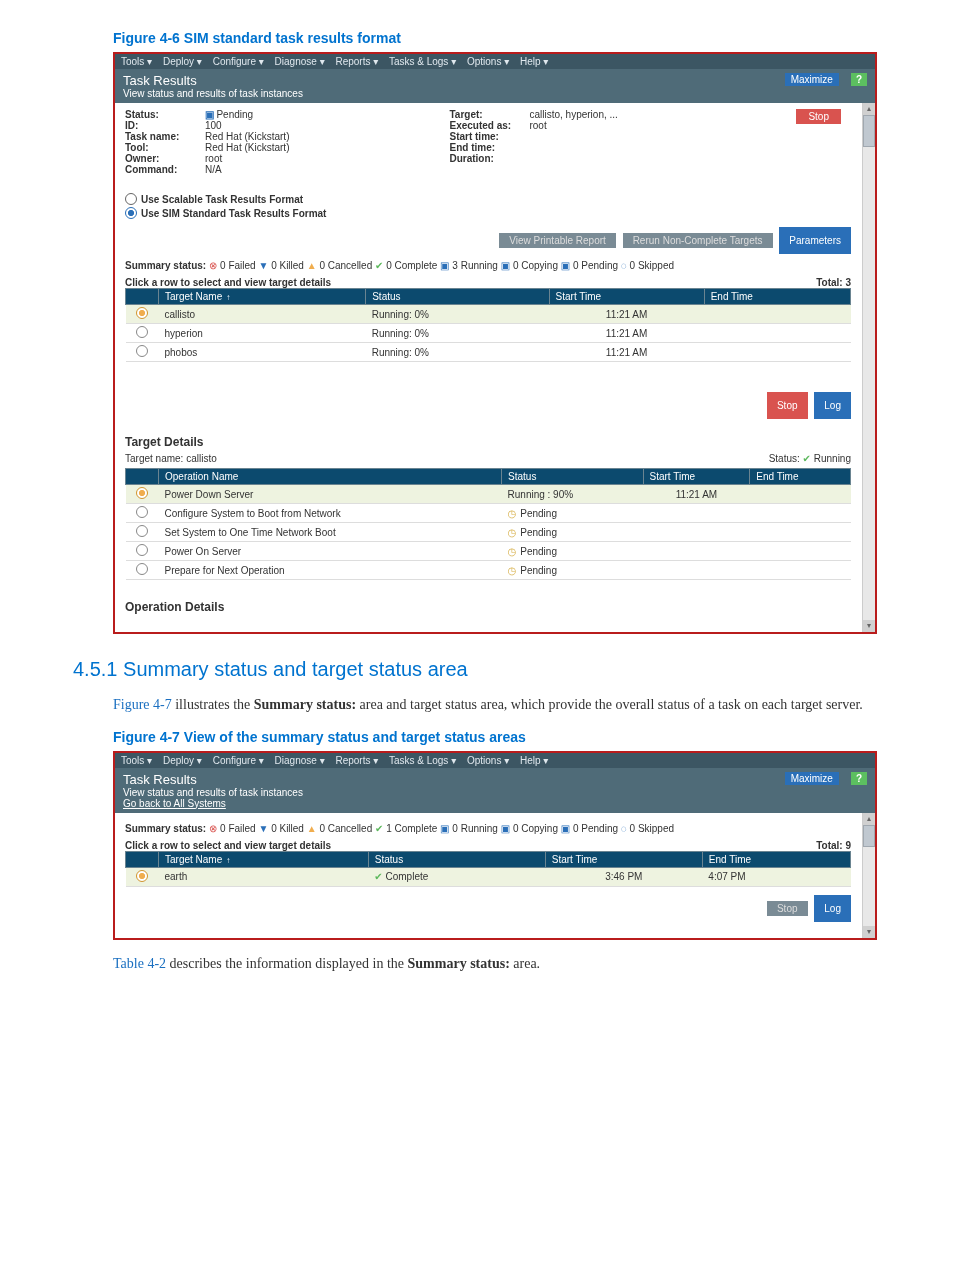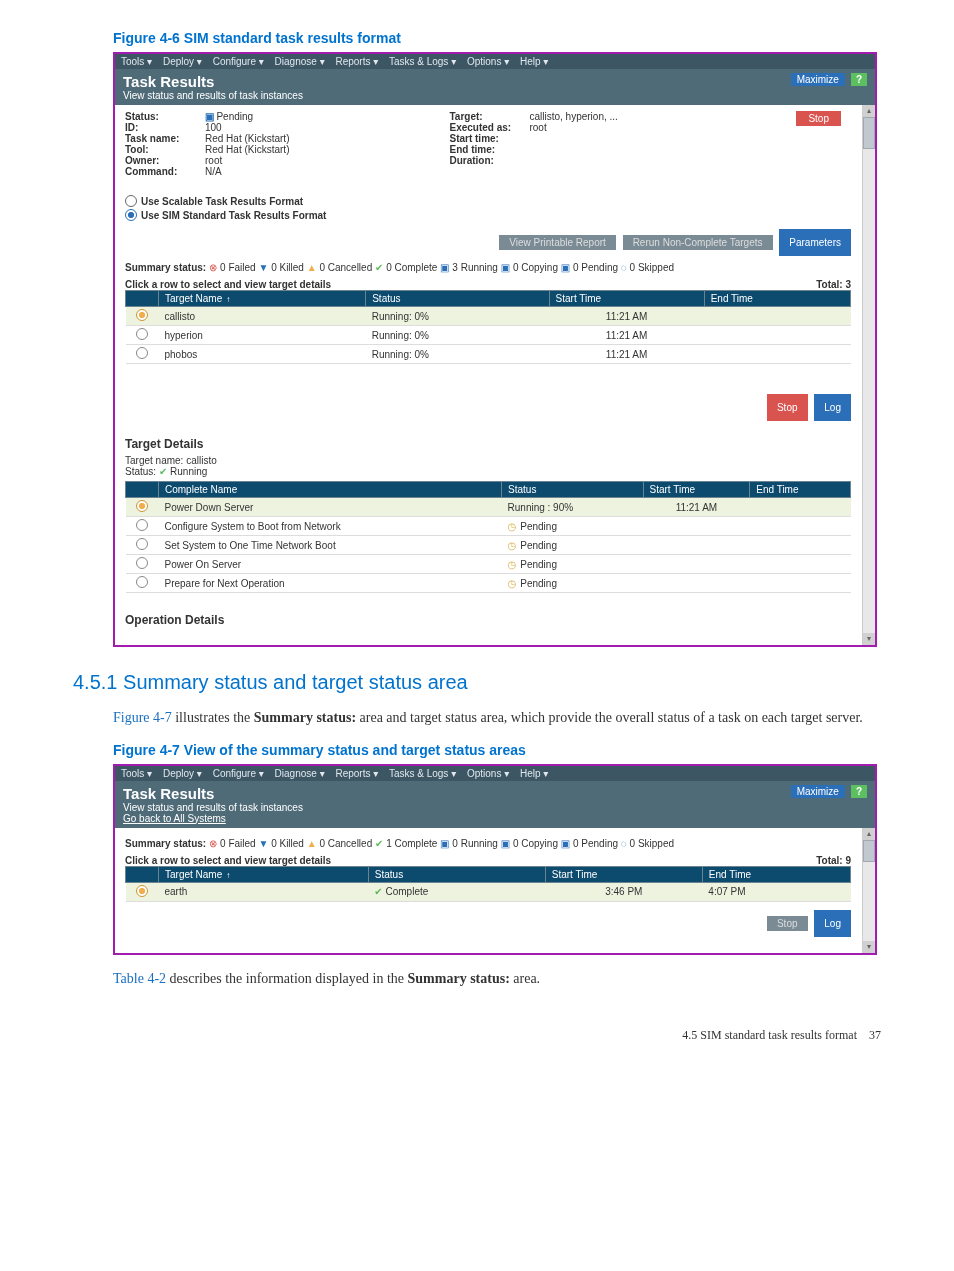--- a/index.html
+++ b/index.html
@@ -1,24 +1,24 @@
 <!DOCTYPE html>
 <html><head>
 <meta charset="utf-8">
 <style>
   body { margin: 0; font-family: Arial, sans-serif; background: #fff; color: #333; font-size: 13px; }
   .page { width: 928px; margin: 0 auto; padding: 20px 60px 20px 60px; box-sizing: border-box; }
   .fig-caption { color: #0073cf; font-size: 14px; font-weight: bold; margin: 10px 0 6px 40px; }
-  .sim-window { border: 2px solid #a21caf; margin-left: 40px; font-size: 10px; position: relative; }
+  .sim-window { border: 2px solid #b91c1c; margin-left: 40px; font-size: 10px; position: relative; }
   .menubar { background: #3c5663; color: #e0e8ee; padding: 2px 6px; font-size: 10px; }
   .menubar span { margin-right: 8px; }
   .title-bar { background: #4f6b78; color: #fff; padding: 4px 8px; display: flex; justify-content: space-between; align-items: flex-start; }
-  .title-left .title { font-weight: bold; font-size: 15px; }
+  .title-left .title { font-weight: normal; font-size: 13px; }
   .title-left .subtitle { font-size: 10px; }
-  .max-btn { display:flex; align-items:center; gap:6px;}
+  .max-btn { display:flex; align-items:center; gap:12px;}
   .btn-blue { background:#2a6fb8; color:#fff; padding:1px 6px; font-size:10px; }
   .help-q { background:#5cbf60; color:#fff; padding:1px 5px; font-weight:bold; }
   .content-area { background:#fff; padding:6px 10px 14px 10px; position:relative; }
   .info-grid { display:flex; gap:40px; }
   .info-col { }
   .info-row { display:flex; }
   .info-label { width:80px; font-weight:bold; font-size:10px; }
   .info-val { font-size:10px; }
   .stop-btn { background:#d9534f; color:#fff; padding:2px 12px; font-size:10px; position:absolute; right:20px; top:6px;}
   .pending-icon { color:#2a6fb8; font-weight:bold; margin-right:2px;}
@@ -37,21 +37,21 @@
   .icon-green { color:#5cb85c;}
   .hint-row { display:flex; justify-content:space-between; font-size:10px; margin-top:2px;font-weight:bold;}
   table.grid { width:100%; border-collapse:collapse; font-size:10px; }
   table.grid th { background:#0c4a6e; color:#fff; text-align:left; padding:2px 6px; font-weight:normal; border:1px solid #6a8491;}
   table.grid td { padding:2px 6px; border-bottom:1px solid #ddd; }
   tr.sel td { background:#eef3e0; }
   .radio-cell { width:16px; text-align:center;}
   .radio-cell .rc { width:10px;height:10px;border:1px solid #888;border-radius:50%;display:inline-block;}
   .radio-cell .rc.on { background: radial-gradient(#f0ad4e 40%, #fff 45%); border-color:#d0952e;}
   .section-h { font-weight:bold; font-size:12px; margin:16px 0 4px 0;}
-  .target-name-row { display:flex; justify-content:space-between; font-size:10px; margin-bottom:4px;flex-direction:column;}
+  .target-name-row { display:flex; justify-content:space-between; font-size:10px; margin-bottom:4px;}
   .status-badge { color:#5cb85c; }
   .op-status-icon { color:#2a6fb8; margin-right:4px;}
   .op-status-icon.clk { color:#d7b04a;}
   .scrollbar-right { position:absolute; right:0; top:0; bottom:0; width:12px; background:#e8e8e8; border-left:1px solid #ccc;}
   .scrollbar-right .up,.scrollbar-right .dn { height:12px; background:#d0d0d0; text-align:center; font-size:8px; line-height:12px; color:#666;}
   .scrollbar-right .thumb { background:#c0c8d0; height:30px; border:1px solid #a0a8b0;}
   .sim-scroll-wrap { position:relative; padding-right:14px;}
   .doc-h2 { color:#0073cf; font-size:20px; margin:24px 0 6px 0; font-weight:normal;}
   .doc-p { font-family: Georgia, serif; font-size:14px; margin-left:40px; line-height:1.4;}
   .footer-line { display:flex; justify-content:flex-end; align-items:center; font-family: Georgia, serif; font-size:12px; gap:12px; margin-top:40px;}
@@ -218,21 +218,21 @@
       <div class="section-h">Target Details</div>
       <div class="target-name-row">
         <span><span>Target name: </span><span>callisto</span></span>
         <span><span>Status: </span><span class="status-badge">✔ </span><span>Running</span></span>
       </div>
 
       <table class="grid">
         <tbody>
               <tr>
           <th style="width:20px"></th>
-          <th>Complete Name</th>
+          <th>Operation Name</th>
           <th>Status</th>
           <th>Start Time</th>
           <th>End Time</th>
         </tr>
         <tr class="sel">
           <td class="radio-cell"><span class="rc on"></span></td>
           <td>Power Down Server</td>
           <td>Running : 90%</td>
           <td style="text-align:center">11:21 AM</td>
           <td></td>
@@ -356,18 +356,14 @@
       <div class="thumb" style="height:20px"></div>
       <div class="dn" style="position:absolute;bottom:0;width:100%;">▾</div>
     </div>
     </div>
   </div>
 
   <p class="doc-p" style="margin-top:14px;">
     <span class="blue-link">Table 4-2</span><span> describes the information displayed in the </span><b>Summary status:</b><span> area.</span>
   </p>
 
-  <div class="footer-line">
-    <span>4.5 SIM standard task results format</span>
-    <span>37</span>
-  </div>
 
 </div>
 
 </body></html>

